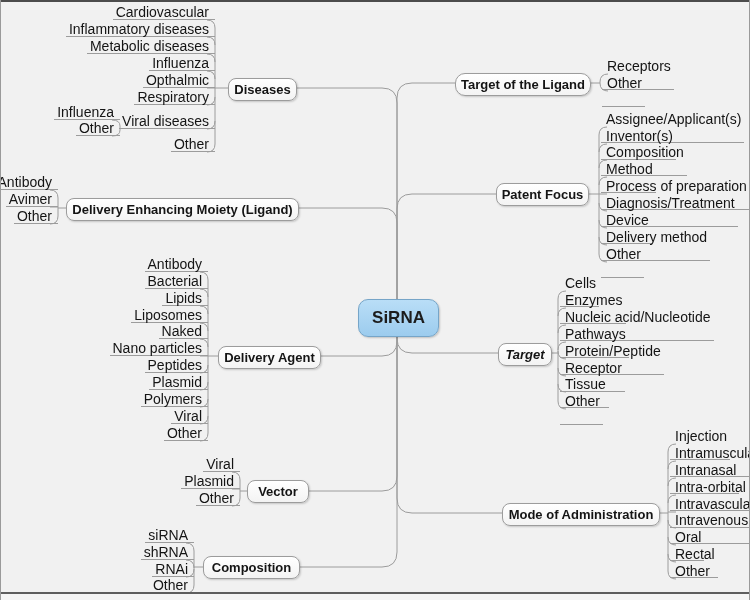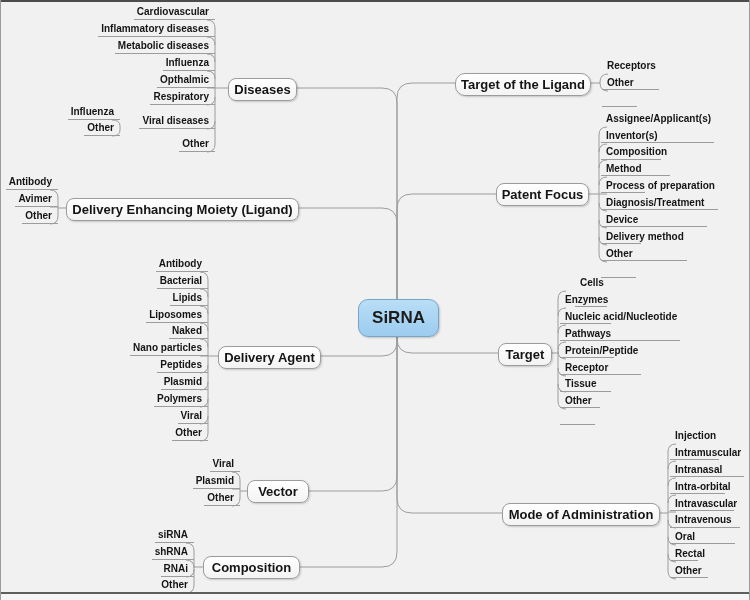--- a/index.html
+++ b/index.html
@@ -3,21 +3,21 @@
 <meta charset="utf-8">
 <style>
   html,body{margin:0;padding:0;background:#ffffff;}
   .stage{
     position:relative;width:750px;height:600px;background:#f1f1f1;overflow:hidden;
     font-family:"Liberation Sans","DejaVu Sans",sans-serif;color:#141414;
   }
   .wires{position:absolute;left:0;top:0;}
   .wires path{stroke:#9c9c9c;stroke-width:1;fill:none;}
   .leaf{
-    position:absolute;height:14px;line-height:14px;font-size:10px;font-weight:bold;
+    position:absolute;height:14px;line-height:14px;font-size:14px;font-weight:normal;
     border-bottom:1px solid #9c9c9c;white-space:nowrap;color:#141414;
   }
   .lf{padding:0 6px 0 3px;text-align:right;}
   .rt{padding:0 3px 16px 5px;text-align:left;}
   .bubble{
     position:absolute;height:21px;display:flex;align-items:center;justify-content:center;
     font-size:13px;font-weight:bold;white-space:nowrap;
     background:linear-gradient(#ffffff,#f3f3f3);border:1px solid #9c9c9c;border-radius:8px;
     box-shadow:1px 1px 2px rgba(0,0,0,0.18);color:#141414;
   }
@@ -52,21 +52,21 @@
 
   <div class="root" style="left:358px;top:299px;width:79px;height:36px;">SiRNA</div>
 
   <div class="bubble" style="left:228px;top:78px;width:67px;">Diseases</div>
   <div class="bubble" style="left:66px;top:198px;width:231px;text-align:center;">Delivery Enhancing Moiety (Ligand)</div>
   <div class="bubble" style="left:218px;top:346px;width:101px;">Delivery Agent</div>
   <div class="bubble" style="left:247px;top:480px;width:60px;">Vector</div>
   <div class="bubble" style="left:203px;top:556px;width:95px;">Composition</div>
   <div class="bubble" style="left:455px;top:73px;width:134px;border-radius:10px;">Target of the Ligand</div>
   <div class="bubble" style="left:496px;top:183px;width:91px;">Patent Focus</div>
-  <div class="bubble" style="left:498px;top:343px;width:52px;">Target</div>
+  <div class="bubble" style="left:498px;top:343px;width:52px;font-style:italic;">Target</div>
   <div class="bubble" style="left:502px;top:503px;width:156px;">Mode of Administration</div>
 
   <div class="leaf lf" style="right:535px;top:5px;">Cardiovascular</div>
   <div class="leaf lf" style="right:535px;top:22px;">Inflammatory diseases</div>
   <div class="leaf lf" style="right:535px;top:39px;">Metabolic diseases</div>
   <div class="leaf lf" style="right:535px;top:56px;">Influenza</div>
   <div class="leaf lf" style="right:535px;top:73px;">Opthalmic</div>
   <div class="leaf lf" style="right:535px;top:90px;">Respiratory</div>
   <div class="leaf lf" style="right:535px;top:114px;">Viral diseases</div>
   <div class="leaf lf" style="right:535px;top:137px;">Other</div>
@@ -104,21 +104,21 @@
   <div class="leaf rt" style="left:601px;top:112px;">Assignee/Applicant(s)</div>
   <div class="leaf rt" style="left:601px;top:129px;">Inventor(s)</div>
   <div class="leaf rt" style="left:601px;top:145px;">Composition</div>
   <div class="leaf rt" style="left:601px;top:162px;">Method</div>
   <div class="leaf rt" style="left:601px;top:179px;">Process of preparation</div>
   <div class="leaf rt" style="left:601px;top:196px;">Diagnosis/Treatment</div>
   <div class="leaf rt" style="left:601px;top:213px;">Device</div>
   <div class="leaf rt" style="left:601px;top:230px;">Delivery method</div>
   <div class="leaf rt" style="left:601px;top:247px;">Other</div>
 
-  <div class="leaf rt" style="left:575px;top:276px;">Cells</div>
+  <div class="leaf rt" style="left:560px;top:276px;">Cells</div>
   <div class="leaf rt" style="left:560px;top:293px;">Enzymes</div>
   <div class="leaf rt" style="left:560px;top:310px;">Nucleic acid/Nucleotide</div>
   <div class="leaf rt" style="left:560px;top:327px;">Pathways</div>
   <div class="leaf rt" style="left:560px;top:344px;">Protein/Peptide</div>
   <div class="leaf rt" style="left:560px;top:361px;">Receptor</div>
   <div class="leaf rt" style="left:560px;top:377px;">Tissue</div>
   <div class="leaf rt" style="left:560px;top:394px;">Other</div>
 
   <div class="leaf rt" style="left:670px;top:429px;">Injection</div>
   <div class="leaf rt" style="left:670px;top:446px;">Intramuscular</div>

